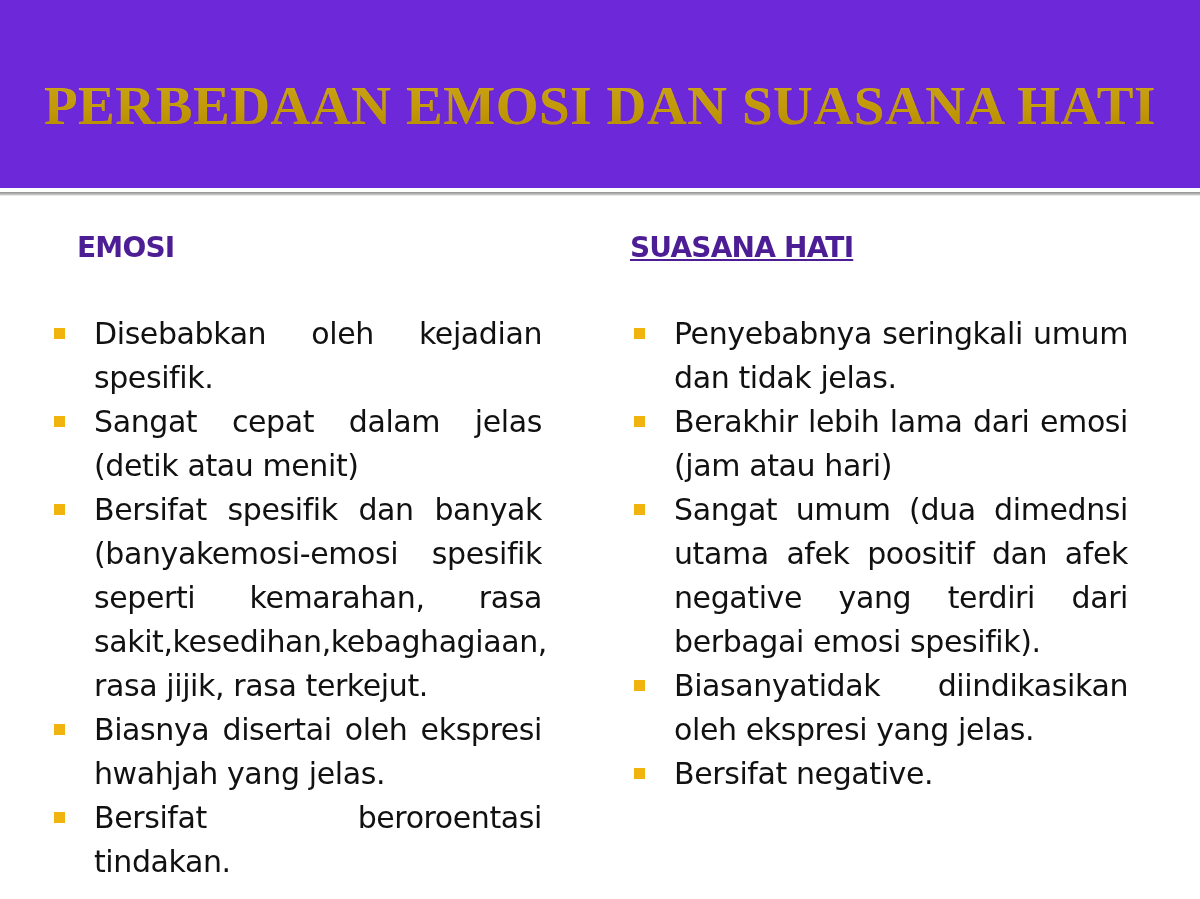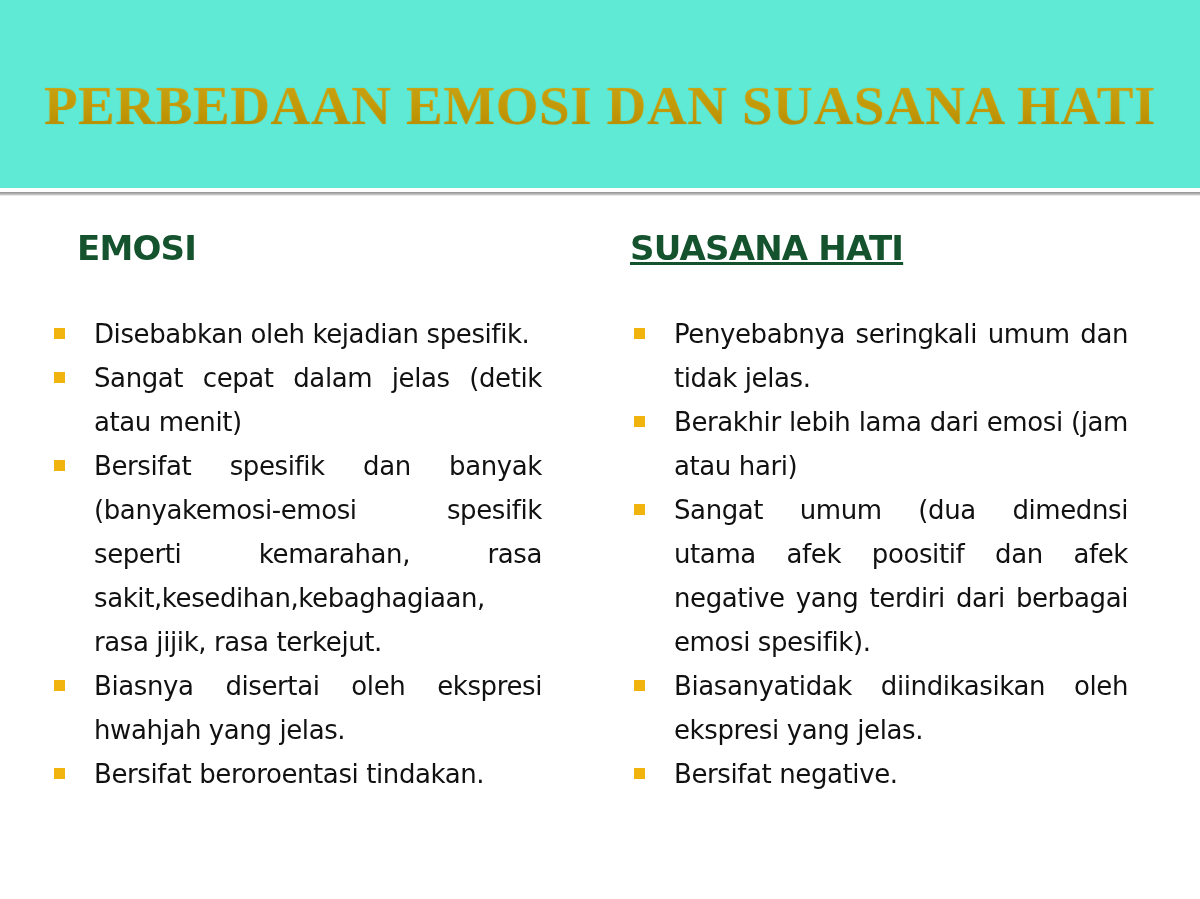--- a/index.html
+++ b/index.html
@@ -13,21 +13,21 @@
       position: relative;
       overflow: hidden;
       font-family: "Liberation Sans", "DejaVu Sans", sans-serif;
     }
     .header-band {
       position: absolute;
       left: 0;
       top: 0;
       width: 1200px;
       height: 188px;
-      background: #5eead4;
+      background: #6d28d9;
     }
     .slide-title {
       position: absolute;
       left: 0;
       top: 76px;
       width: 1200px;
       text-align: center;
       font-family: "Liberation Serif", "DejaVu Serif", serif;
       font-weight: bold;
       font-size: 55px;
@@ -58,42 +58,42 @@
     }
     .column {
       position: absolute;
       top: 226px;
     }
     .column.left  { left: 54px;  width: 488px; }
     .column.right { left: 634px; width: 494px; }
     .col-heading {
       font-family: "DejaVu Sans", "Liberation Sans", sans-serif;
       font-weight: bold;
-      font-size: 34px;
+      font-size: 28px;
       line-height: 44px;
-      color: #14532d;
+      color: #4c1d95;
       letter-spacing: -0.8px;
       margin: 0;
     }
     .column.left .col-heading  { padding-left: 23px; }
     .column.right .col-heading { padding-left: 0; margin-left: -4px; text-decoration: underline; }
     .bullet-list {
       list-style: none;
       margin: 0;
       padding: 0;
       position: absolute;
       top: 86px;
       left: 0;
       width: 100%;
     }
     .bullet-item {
       position: relative;
       padding-left: 40px;
       font-family: "DejaVu Sans", "Liberation Sans", sans-serif;
-      font-size: 26px;
+      font-size: 30px;
       line-height: 44px;
       color: #111111;
       text-align: justify;
       letter-spacing: -0.4px;
     }
     .bullet-marker {
       position: absolute;
       left: 0;
       top: 16px;
       width: 11px;

